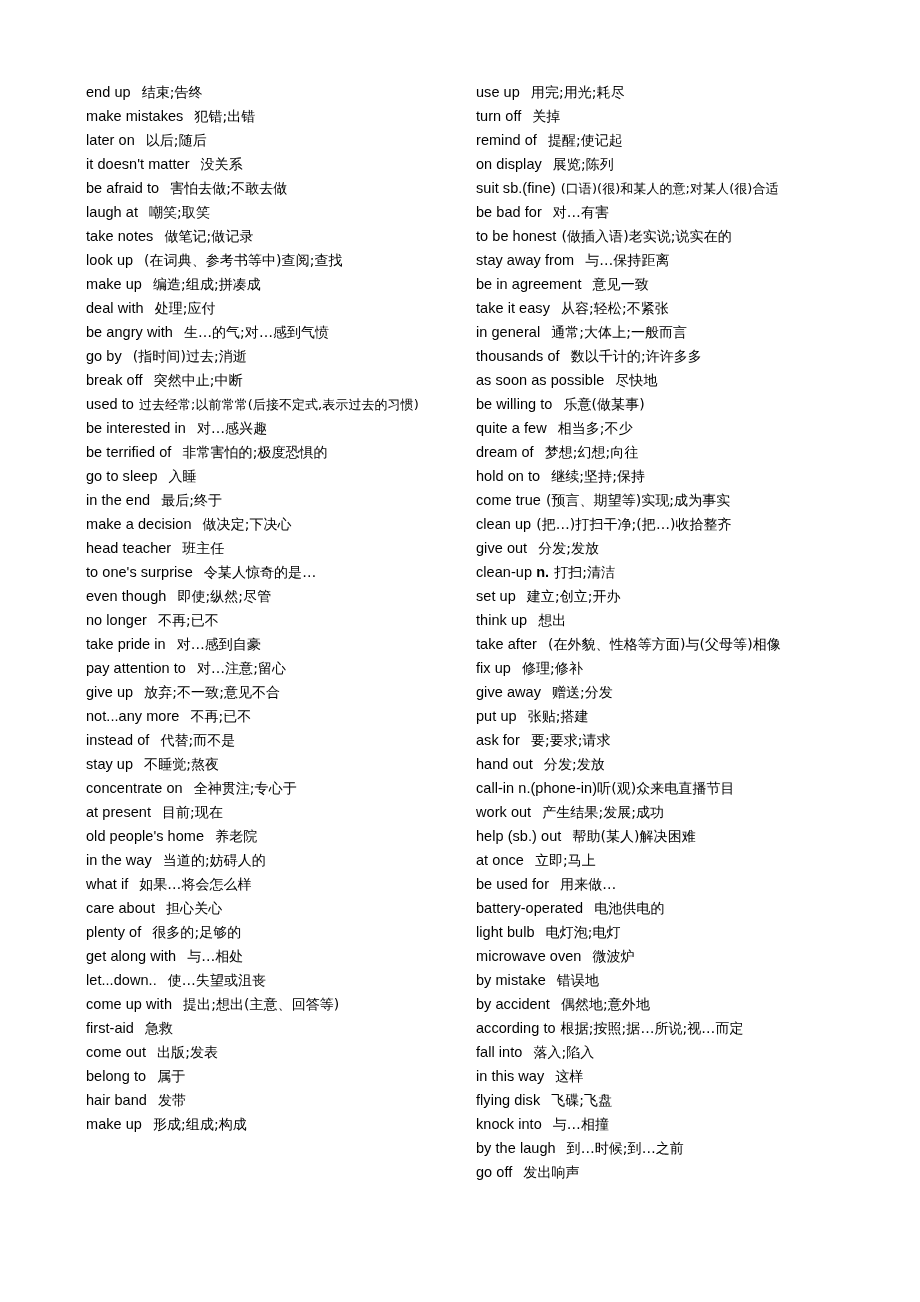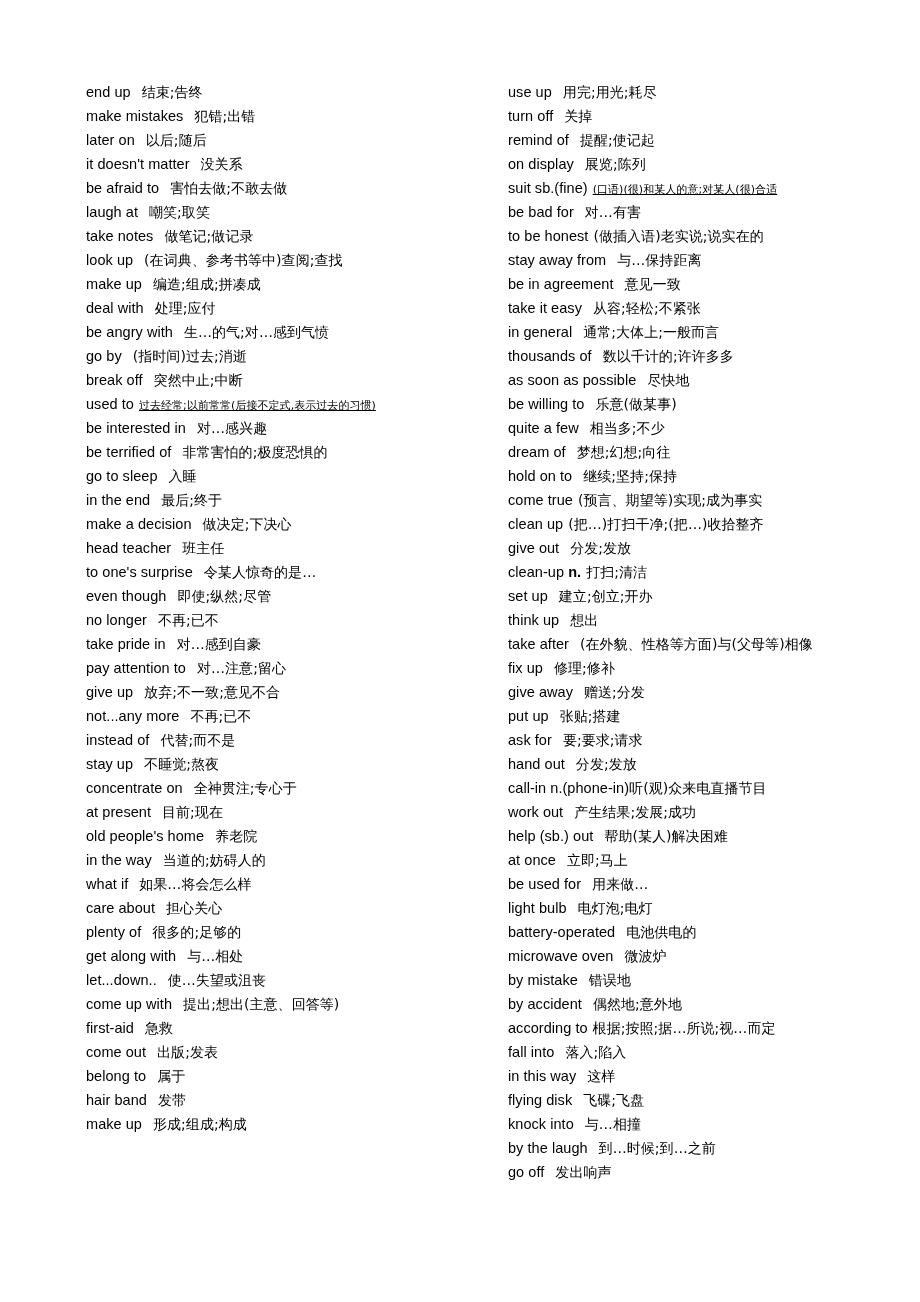--- a/index.html
+++ b/index.html
@@ -24,21 +24,20 @@
     height: 1302px;
     background: #ffffff;
   }
   .columns {
     position: absolute;
     left: 0;
     top: 80px;
     width: 920px;
     display: flex;
     flex-direction: row;
-    gap: 32px;
   }
   .col {
     display: flex;
     flex-direction: column;
   }
   .col-left {
     width: 388px;
     padding-left: 86px;
     box-sizing: border-box;
   }
@@ -69,22 +68,21 @@
   .gap-sm {
     display: inline-block;
     width: 5px;
   }
   .def {
     font-family: "DejaVu Sans", "Liberation Sans", sans-serif;
     font-size: 14px;
   }
   .def-sm {
     font-family: "DejaVu Sans", "Liberation Sans", sans-serif;
-    font-size: 11px;
-    text-decoration: underline;
+    font-size: 13px;
   }
 </style>
 </head>
 <body>
 
 <div id="page">
   <div class="columns">
     <div class="col col-left">
         <div class="entry"><span class="term">end up</span><span class="gap"></span><span class="def">结束;告终</span></div>
         <div class="entry"><span class="term">make mistakes</span><span class="gap"></span><span class="def">犯错;出错</span></div>
@@ -159,22 +157,22 @@
         <div class="entry"><span class="term">fix up</span><span class="gap"></span><span class="def">修理;修补</span></div>
         <div class="entry"><span class="term">give away</span><span class="gap"></span><span class="def">赠送;分发</span></div>
         <div class="entry"><span class="term">put up</span><span class="gap"></span><span class="def">张贴;搭建</span></div>
         <div class="entry"><span class="term">ask for</span><span class="gap"></span><span class="def">要;要求;请求</span></div>
         <div class="entry"><span class="term">hand out</span><span class="gap"></span><span class="def">分发;发放</span></div>
         <div class="entry"><span class="term">call-in n.(phone-in)</span><span class="def">听(观)众来电直播节目</span></div>
         <div class="entry"><span class="term">work out</span><span class="gap"></span><span class="def">产生结果;发展;成功</span></div>
         <div class="entry"><span class="term">help (sb.) out</span><span class="gap"></span><span class="def">帮助(某人)解决困难</span></div>
         <div class="entry"><span class="term">at once</span><span class="gap"></span><span class="def">立即;马上</span></div>
         <div class="entry"><span class="term">be used for</span><span class="gap"></span><span class="def">用来做…</span></div>
+        <div class="entry"><span class="term">battery-operated</span><span class="gap"></span><span class="def">电池供电的</span></div>
         <div class="entry"><span class="term">light bulb</span><span class="gap"></span><span class="def">电灯泡;电灯</span></div>
-        <div class="entry"><span class="term">battery-operated</span><span class="gap"></span><span class="def">电池供电的</span></div>
         <div class="entry"><span class="term">microwave oven</span><span class="gap"></span><span class="def">微波炉</span></div>
         <div class="entry"><span class="term">by mistake</span><span class="gap"></span><span class="def">错误地</span></div>
         <div class="entry"><span class="term">by accident</span><span class="gap"></span><span class="def">偶然地;意外地</span></div>
         <div class="entry"><span class="term">according to</span><span class="gap-sm"></span><span class="def">根据;按照;据…所说;视…而定</span></div>
         <div class="entry"><span class="term">fall into</span><span class="gap"></span><span class="def">落入;陷入</span></div>
         <div class="entry"><span class="term">in this way</span><span class="gap"></span><span class="def">这样</span></div>
         <div class="entry"><span class="term">flying disk</span><span class="gap"></span><span class="def">飞碟;飞盘</span></div>
         <div class="entry"><span class="term">knock into</span><span class="gap"></span><span class="def">与…相撞</span></div>
         <div class="entry"><span class="term">by the laugh</span><span class="gap"></span><span class="def">到…时候;到…之前</span></div>
         <div class="entry"><span class="term">go off</span><span class="gap"></span><span class="def">发出响声</span></div>

